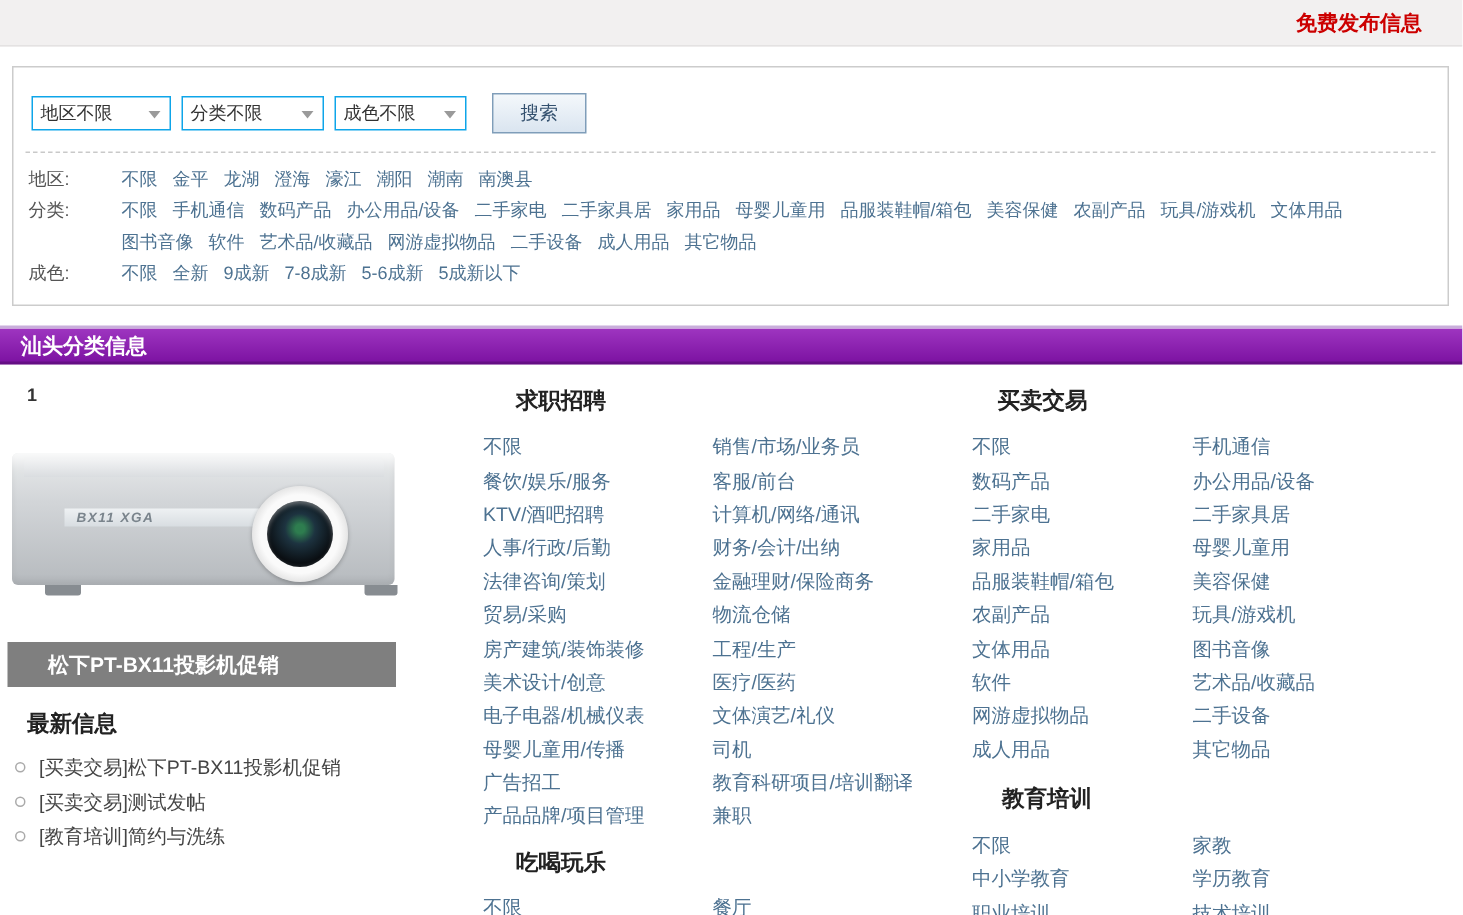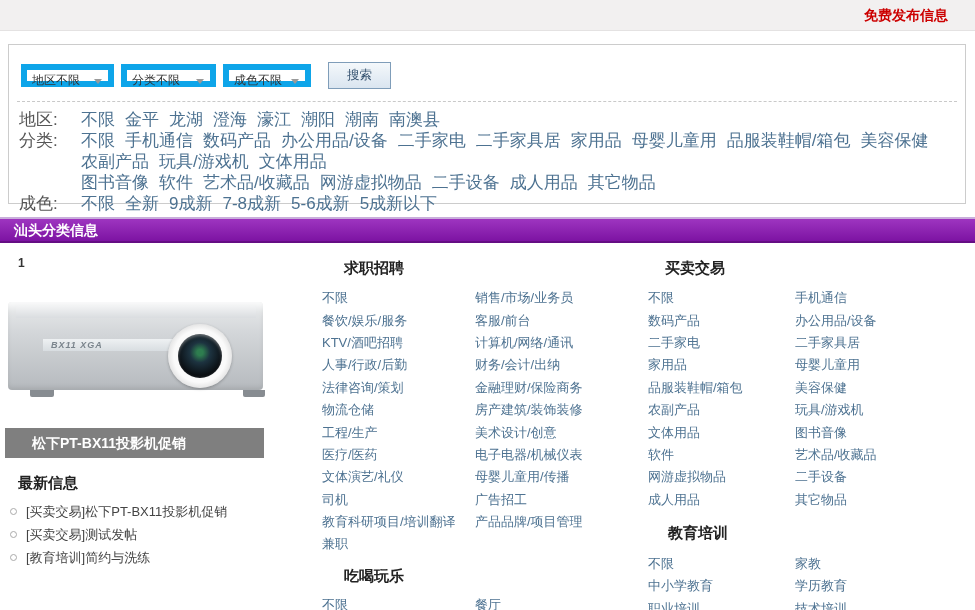--- a/index.html
+++ b/index.html
@@ -10,30 +10,30 @@
   
   .topbar { position:absolute; left:0; top:0; width:975px; height:31px;
     background:#f2f0f0; border-bottom:1px solid #e4e2e2; }
   .publish-link { position:absolute; right:27px; top:0; line-height:31px;
     color:#cc0000; font-weight:bold; font-size:14px; text-decoration:none; cursor:pointer; }
 
   
   .search-panel { position:absolute; left:8px; top:44px; width:958px; height:160px;
     background:#fff; border:1px solid #cccccc; }
   .controls { position:absolute; left:12px; top:17px; display:flex; align-items:center; }
-  .selectbox { position:relative; height:23px; background:#fff; border:6px solid #0ea5e9;
+  .selectbox { position:relative; height:23px; background:#fff; border:1px solid #0ea5e9;
     font-size:12px; color:#333; line-height:21px; padding:0 18px 0 5px; margin-right:7px; cursor:pointer; }
   .sel1 { width:93px; } .sel2 { width:95px; } .sel3 { width:88px; }
   .sel-arrow { position:absolute; right:6px; top:9px; width:0; height:0;
     border-left:4px solid transparent; border-right:4px solid transparent; border-top:5px solid #9a9a9a; }
   .search-btn { margin-left:10px; width:63px; height:27px; font-size:12.5px; color:#33506e;
     background:linear-gradient(#f4f8fb,#dae5f0); border:1px solid #7f9db9; cursor:pointer;
     font-family:Liberation Sans, sans-serif; }
   .dashed { position:absolute; left:8px; right:8px; top:56px; border-top:1px dashed #c9c9c9; }
-  .filters { position:absolute; left:10px; right:10px; top:64px; font-size:17px; }
+  .filters { position:absolute; left:10px; right:10px; top:64px; font-size:12px; }
   .filter-row { display:flex; }
   .filter-label { width:62px; color:#555; line-height:21px; }
   .filter-lines { flex:1; }
   .opt-line { display:flex; flex-wrap:wrap; column-gap:10px; line-height:21px; }
   .opt-line a { color:#4d7291; text-decoration:none; white-space:nowrap; cursor:pointer; }
 
   
   .banner { position:absolute; left:0; top:217px; width:975px; height:26px;
     background:linear-gradient(#9e35c0,#7a10a0); border-top:2px solid #c9aedb;
     box-shadow:inset 0 -2px 0 rgba(0,0,0,.18); }
@@ -238,20 +238,23 @@
         <li>
           <a>财务/会计/出纳</a>
         </li>
         <li>
           <a>法律咨询/策划</a>
         </li>
         <li>
           <a>金融理财/保险商务</a>
         </li>
         <li>
+          <a>贸易/采购</a>
+        </li>
+        <li>
           <a>物流仓储</a>
         </li>
         <li>
           <a>房产建筑/装饰装修</a>
         </li>
         <li>
           <a>工程/生产</a>
         </li>
         <li>
           <a>美术设计/创意</a>

